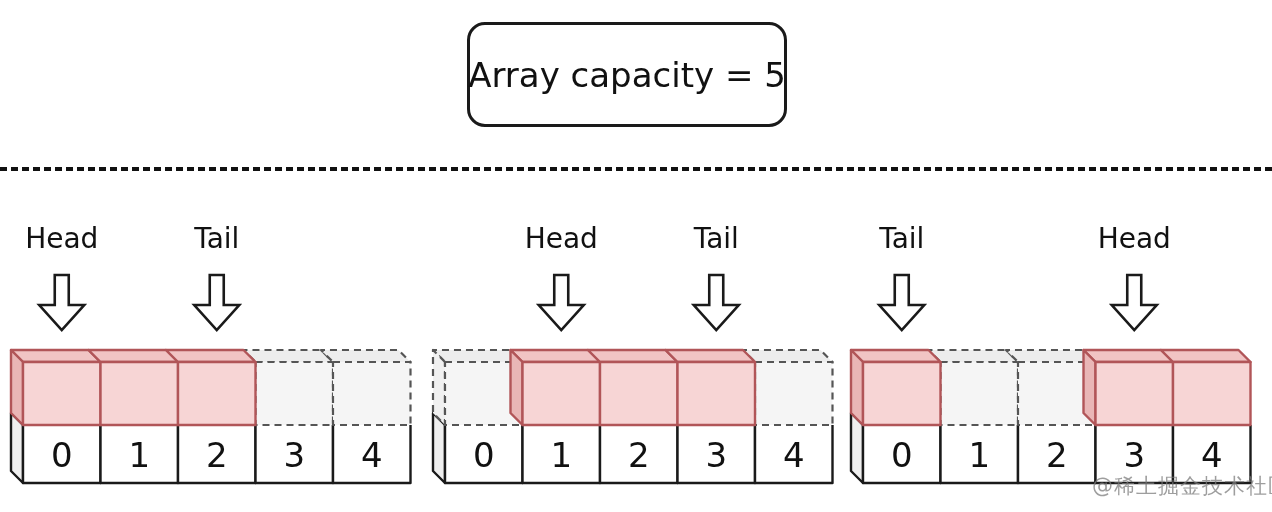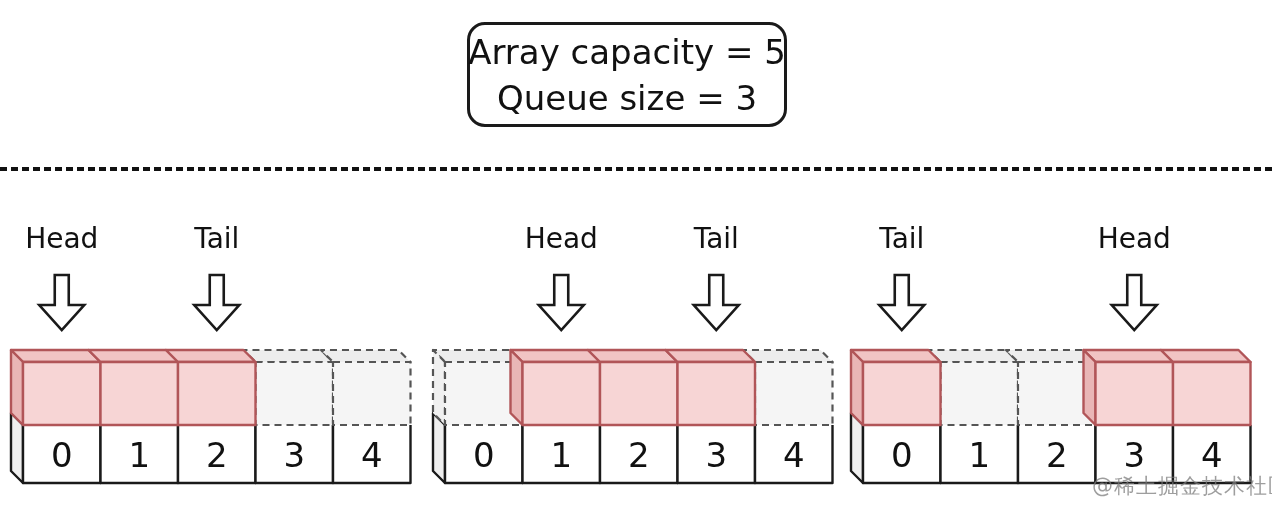--- a/index.html
+++ b/index.html
@@ -43,21 +43,20 @@
     color:rgba(125,125,125,0.75);white-space:nowrap;z-index:5;
   }
 </style>
 </head>
 <body>
 
 <div class="stage">
 
   <div class="info-box">
     <div>Array capacity = 5</div>
-    <div>Queue size = 3</div>
   </div>
 
   <div class="divider"></div>
 
   <div class="diagram d1">
     <svg width="420" height="302" viewBox="0 0 420 302">
 
       <polygon class="idx-left" points="23,215 11,203 11,261 23,273"></polygon>
       <path class="idx-cell" d="M23,215 L23,273 L100.5,273 L100.5,215"></path>
       <path class="idx-cell" d="M100.5,215 L100.5,273 L178,273 L178,215"></path>

